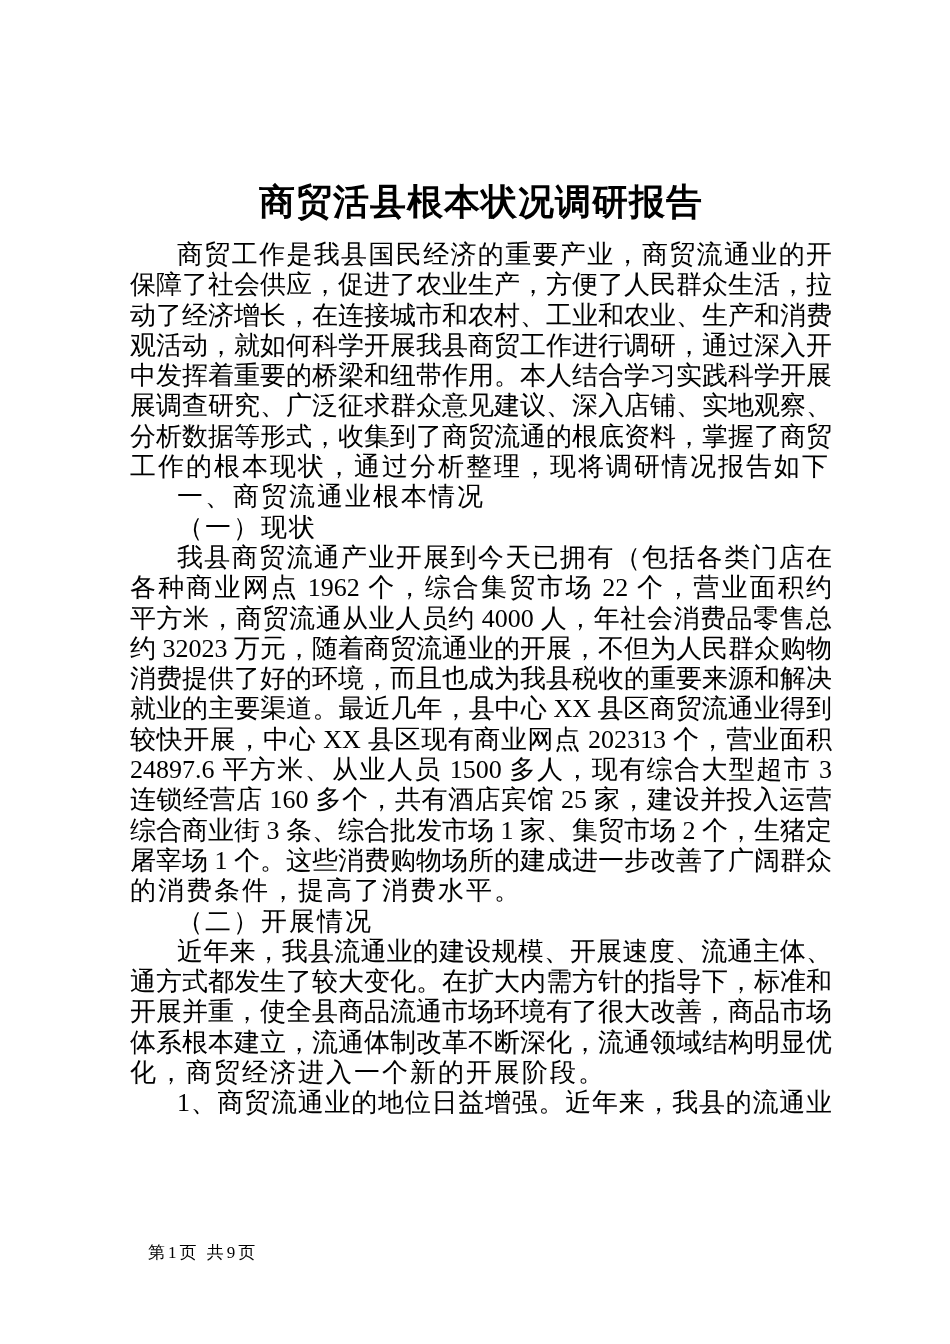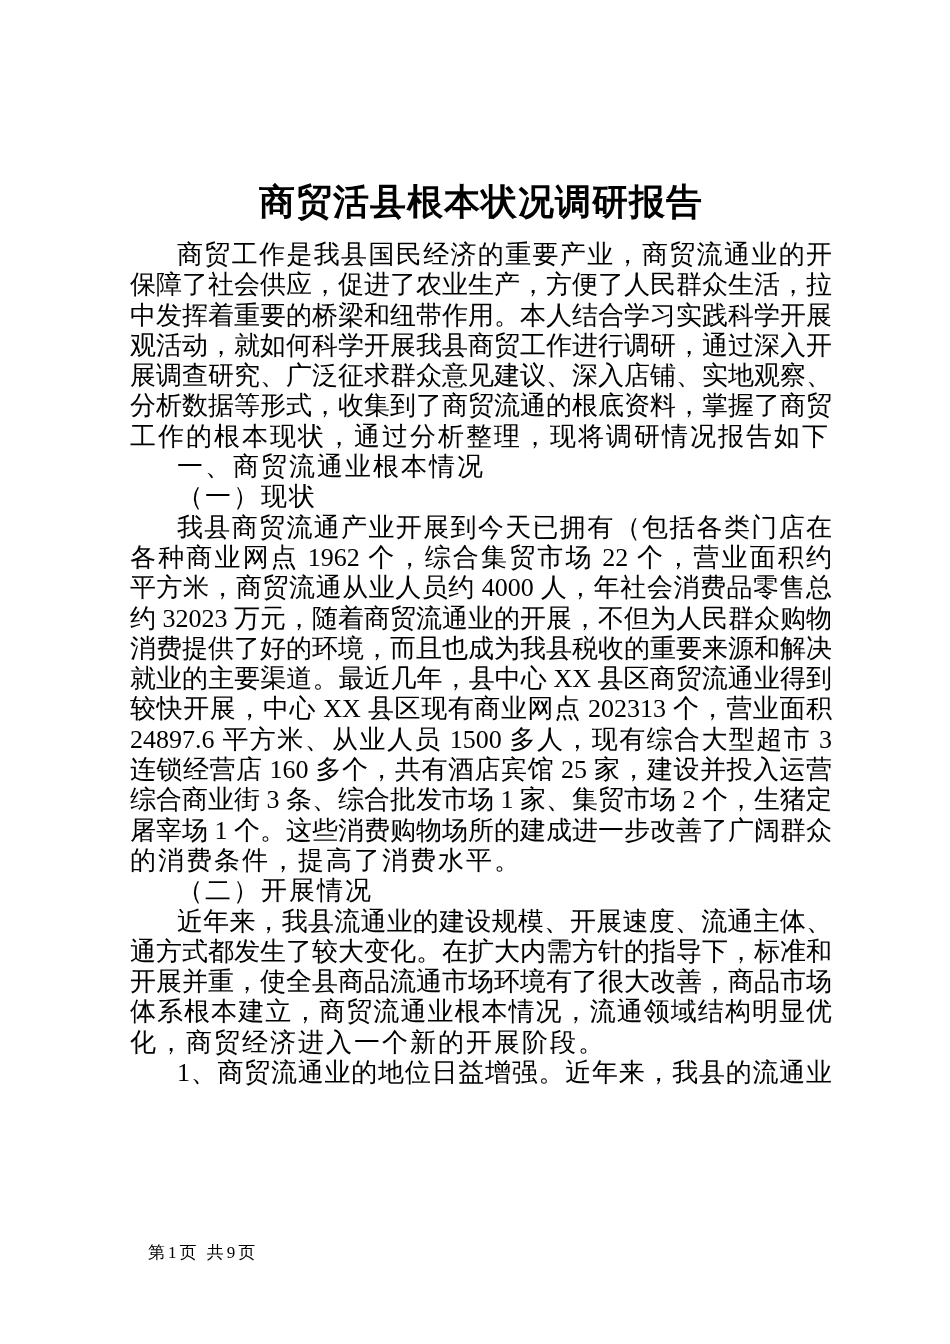--- a/index.html
+++ b/index.html
@@ -68,22 +68,23 @@
 </style>
 </head>
 <body>
 
 <div class="page">
   <h1 class="doc-title">商贸活县根本状况调研报告</h1>
 
   <div class="doc-body">
       <div class="line indent">商贸工作是我县国民经济的重要产业，商贸流通业的开展，</div>
       <div class="line">保障了社会供应，促进了农业生产，方便了人民群众生活，拉</div>
+      <div class="line">动了经济增长，在连接城市和农村、工业和农业、生产和消费</div>
+      <div class="line">观活动，就如何科学开展我县商贸工作进行调研，通过深入开</div>
       <div class="line">中发挥着重要的桥梁和纽带作用。本人结合学习实践科学开展</div>
-      <div class="line">观活动，就如何科学开展我县商贸工作进行调研，通过深入开</div>
       <div class="line">展调查研究、广泛征求群众意见建议、深入店铺、实地观察、</div>
       <div class="line">分析数据等形式，收集到了商贸流通的根底资料，掌握了商贸</div>
       <div class="line end">工作的根本现状，通过分析整理，现将调研情况报告如下：</div>
       <div class="line indent end">一、商贸流通业根本情况</div>
       <div class="line indent end">（一）现状</div>
       <div class="line indent">我县商贸流通产业开展到今天已拥有（包括各类门店在内）</div>
       <div class="line">各种商业网点 1962 个，综合集贸市场 22 个，营业面积约 48760</div>
       <div class="line">平方米，商贸流通从业人员约 4000 人，年社会消费品零售总额</div>
       <div class="line">约 32023 万元，随着商贸流通业的开展，不但为人民群众购物</div>
       <div class="line">消费提供了好的环境，而且也成为我县税收的重要来源和解决</div>
@@ -91,21 +92,21 @@
       <div class="line">较快开展，中心 XX 县区现有商业网点 202313 个，营业面积约</div>
       <div class="line">24897.6 平方米、从业人员 1500 多人，现有综合大型超市 3 家，</div>
       <div class="line">连锁经营店 160 多个，共有酒店宾馆 25 家，建设并投入运营的</div>
       <div class="line">综合商业街 3 条、综合批发市场 1 家、集贸市场 2 个，生猪定点</div>
       <div class="line">屠宰场 1 个。这些消费购物场所的建成进一步改善了广阔群众</div>
       <div class="line end">的消费条件，提高了消费水平。</div>
       <div class="line indent end">（二）开展情况</div>
       <div class="line indent">近年来，我县流通业的建设规模、开展速度、流通主体、流</div>
       <div class="line">通方式都发生了较大变化。在扩大内需方针的指导下，标准和</div>
       <div class="line">开展并重，使全县商品流通市场环境有了很大改善，商品市场</div>
-      <div class="line">体系根本建立，商贸流通业根本情况，流通领域结构明显优</div>
+      <div class="line">体系根本建立，流通体制改革不断深化，流通领域结构明显优</div>
       <div class="line end">化，商贸经济进入一个新的开展阶段。</div>
       <div class="line indent">1、商贸流通业的地位日益增强。近年来，我县的流通业水</div>
     </div>
 
   <div class="doc-footer">
     <span>第1页 共9页</span>
   </div>
 </div>
 
 </body></html>

